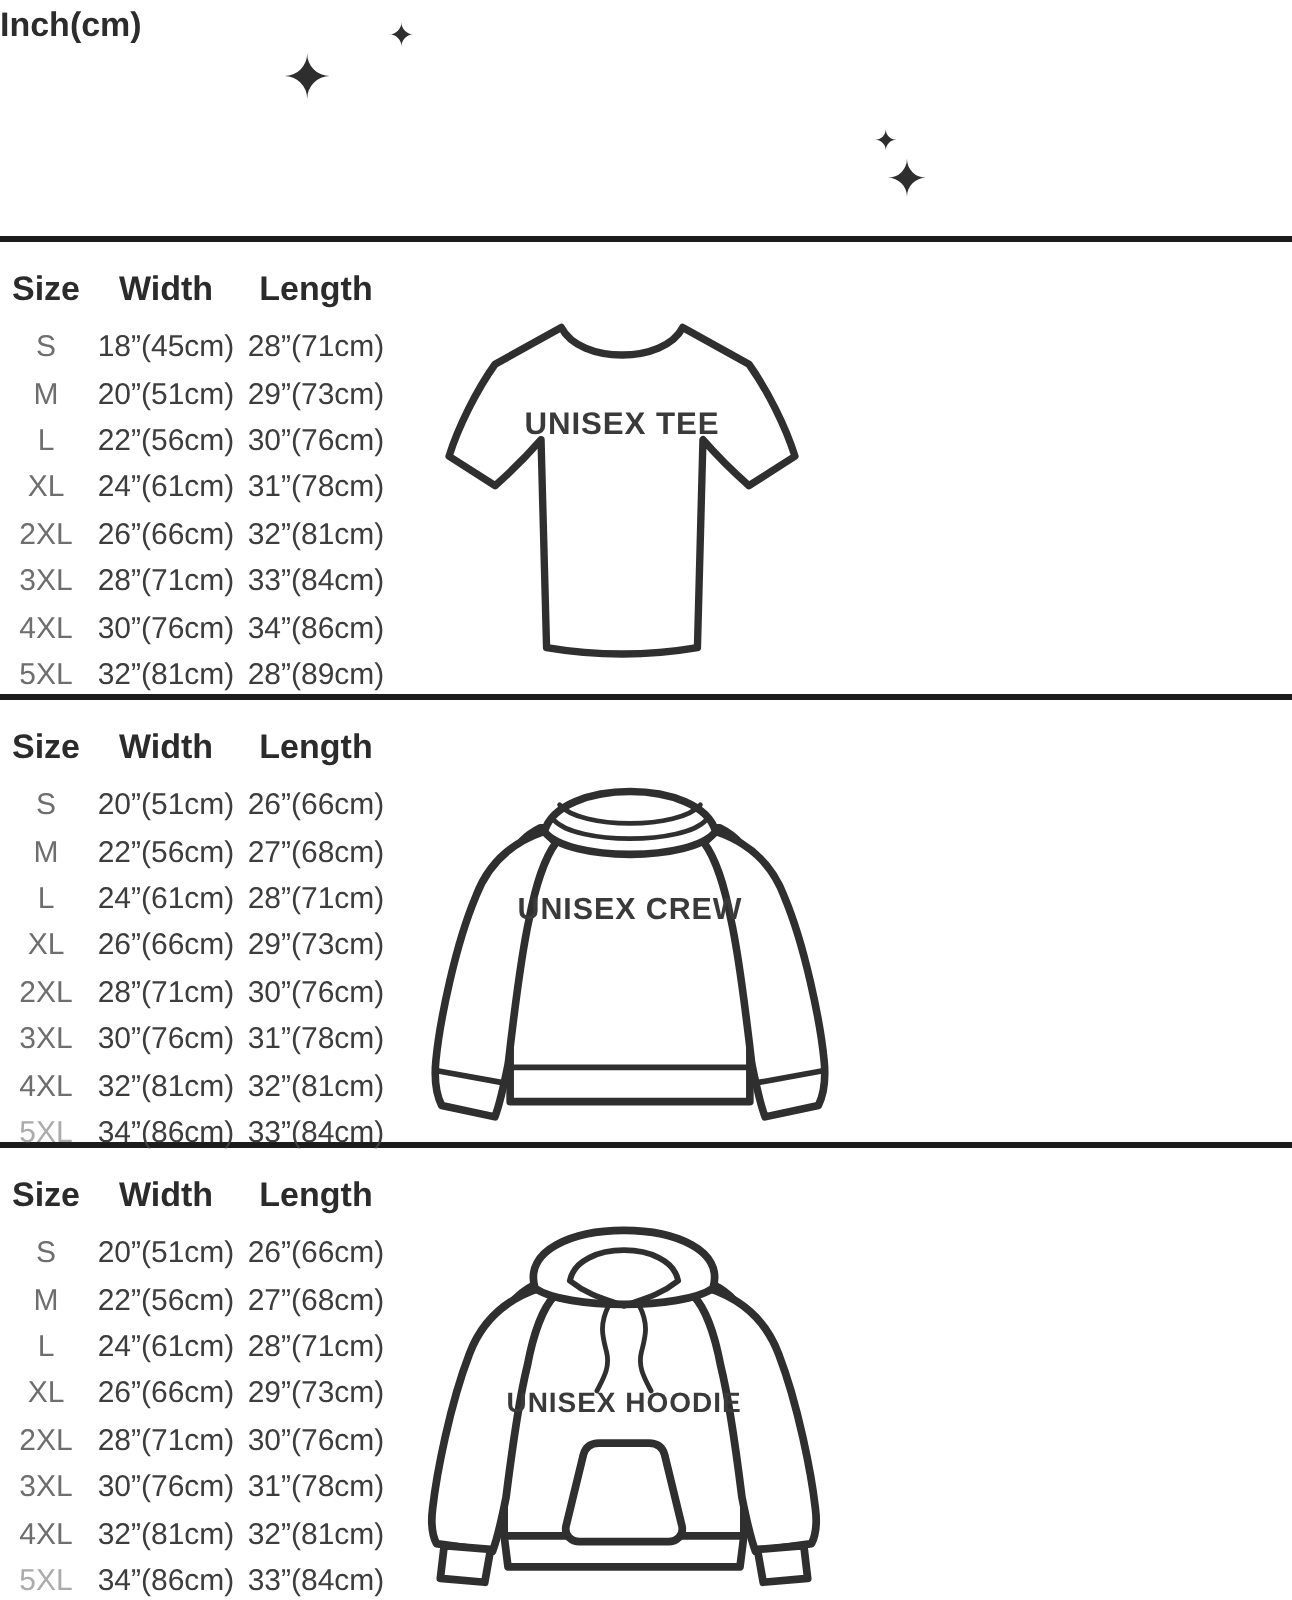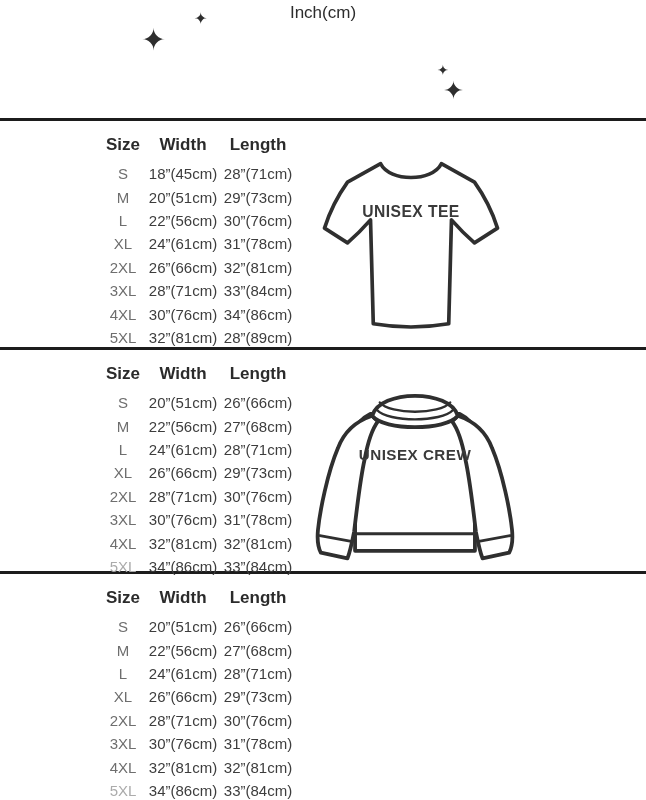--- a/index.html
+++ b/index.html
@@ -3,35 +3,35 @@
 <meta charset="utf-8">
 <style>
   * { margin:0; padding:0; box-sizing:border-box; }
   html,body { width:646px; height:800px; background:#ffffff; overflow:hidden; }
   body { font-family:"Liberation Sans", sans-serif; color:#333; }
 
   
   .header { position:relative; height:118px; border-bottom:3px solid #1c1c1c; background:#fff; }
   .title { text-align:center; padding-top:16px; font-size:46px; font-weight:800;
            letter-spacing:1px; color:#2c2c2c; font-family:"DejaVu Sans", sans-serif; }
-  .subtitle { text-align:center; font-size:17px; font-weight:400; color:#2c2c2c; margin-top:3px; }
+  .subtitle { text-align:left; font-size:17px; font-weight:700; color:#2c2c2c; margin-top:3px; }
   .sparkle { position:absolute; color:#2e2e2e; line-height:1; }
   .sparkle.s1 { left:141px; top:22px; font-size:30px; }
   .sparkle.s2 { left:194px; top:8px;  font-size:16px; }
   .sparkle.s3 { left:437px; top:60px; font-size:14px; }
   .sparkle.s4 { left:443px; top:75px; font-size:25px; }
 
   
   .section { display:flex; align-items:flex-start; padding-top:12px; background:#fff; }
   .section.b { border-bottom:3px solid #1c1c1c; }
   #sec-tee    { height:229px; }
   #sec-crew   { height:224px; }
   #sec-hoodie { height:229px; }
 
-  .table-wrap { margin-left:100px; width:196px; flex:0 0 auto; }
+  .table-wrap { width:196px; flex:0 0 auto; }
   table { border-collapse:collapse; width:100%; table-layout:fixed; }
   th { font-size:17px; font-weight:700; color:#2b2b2b; text-align:center; padding:2px 0 7px; }
   col.c-size { width:46px; } col.c-width { width:74px; } col.c-length { width:76px; }
   td { font-size:15px; color:#3d3d3d; text-align:center; height:23.4px; padding:0;
        white-space:nowrap; }
   td.size-col { color:#6e6e6e; }
   td.size-col.muted { color:#ababab; }
 
   .drawing { flex:1; display:flex; }
   .drawing svg { display:block; }
@@ -252,15 +252,34 @@
               <td>32”(81cm)</td>
             </tr>
             <tr>
               <td class="size-col muted">5XL</td>
               <td>34”(86cm)</td>
               <td>33”(84cm)</td>
             </tr>
           </tbody>
       </table>
     </div>
+    <div class="drawing">
+      <svg width="232" height="203" viewBox="0 0 240 210" fill="#ffffff" stroke="#2f2f2f" stroke-width="4" stroke-linejoin="round" stroke-linecap="round">
+        <path d="M 74,52 L 166,52 C 174,56 180,62 182,70 L 182,182 L 58,182 L 58,70 C 60,62 66,56 74,52 Z"></path>
+        <path d="M 58,182 L 182,182 L 180,198 L 60,198 Z"></path>
+        <path d="M 90,177 L 99,140 C 100,136 103,134 107,134 L 133,134 C 137,134 140,136 141,140 L 150,177
+                 C 151,182 147,185 143,185 L 97,185 C 93,185 89,182 90,177 Z"></path>
+        <path d="M 76,54 C 58,60 46,72 40,88 C 30,114 23,150 21,168 C 20,176 21,182 23,186 L 52,190
+                 C 55,182 57,172 59,162 C 62,138 66,110 70,94 C 73,78 78,64 84,58 Z"></path>
+        <path d="M 27,187 L 51,189 L 48,206 L 25,204 Z"></path>
+        <path d="M 164,54 C 182,60 194,72 200,88 C 210,114 217,150 219,168 C 220,176 219,182 217,186 L 188,190
+                 C 185,182 183,172 181,162 C 178,138 174,110 170,94 C 167,78 162,64 156,58 Z"></path>
+        <path d="M 213,187 L 189,189 L 192,206 L 215,204 Z"></path>
+        <path d="M 74,54 C 62,14 178,14 166,54 C 150,65 90,65 74,54 Z"></path>
+        <path stroke-width="3" fill="none" d="M 92,50 C 96,29 144,29 148,50 M 92,50 C 102,58 112,60 120,63 C 128,60 138,58 148,50"></path>
+        <path stroke-width="2.5" fill="none" d="M 112,63 c -5,10 -3,16 -1,24 c 2,8 -2,14 -5,20
+                 M 128,63 c 5,10 3,16 1,24 c -2,8 2,14 5,20"></path>
+        <text class="garment-text" x="120" y="118" font-size="14.5" stroke="none">UNISEX HOODIE</text>
+      </svg>
+    </div>
   </section>
 
 </div>
 
 </body></html>

